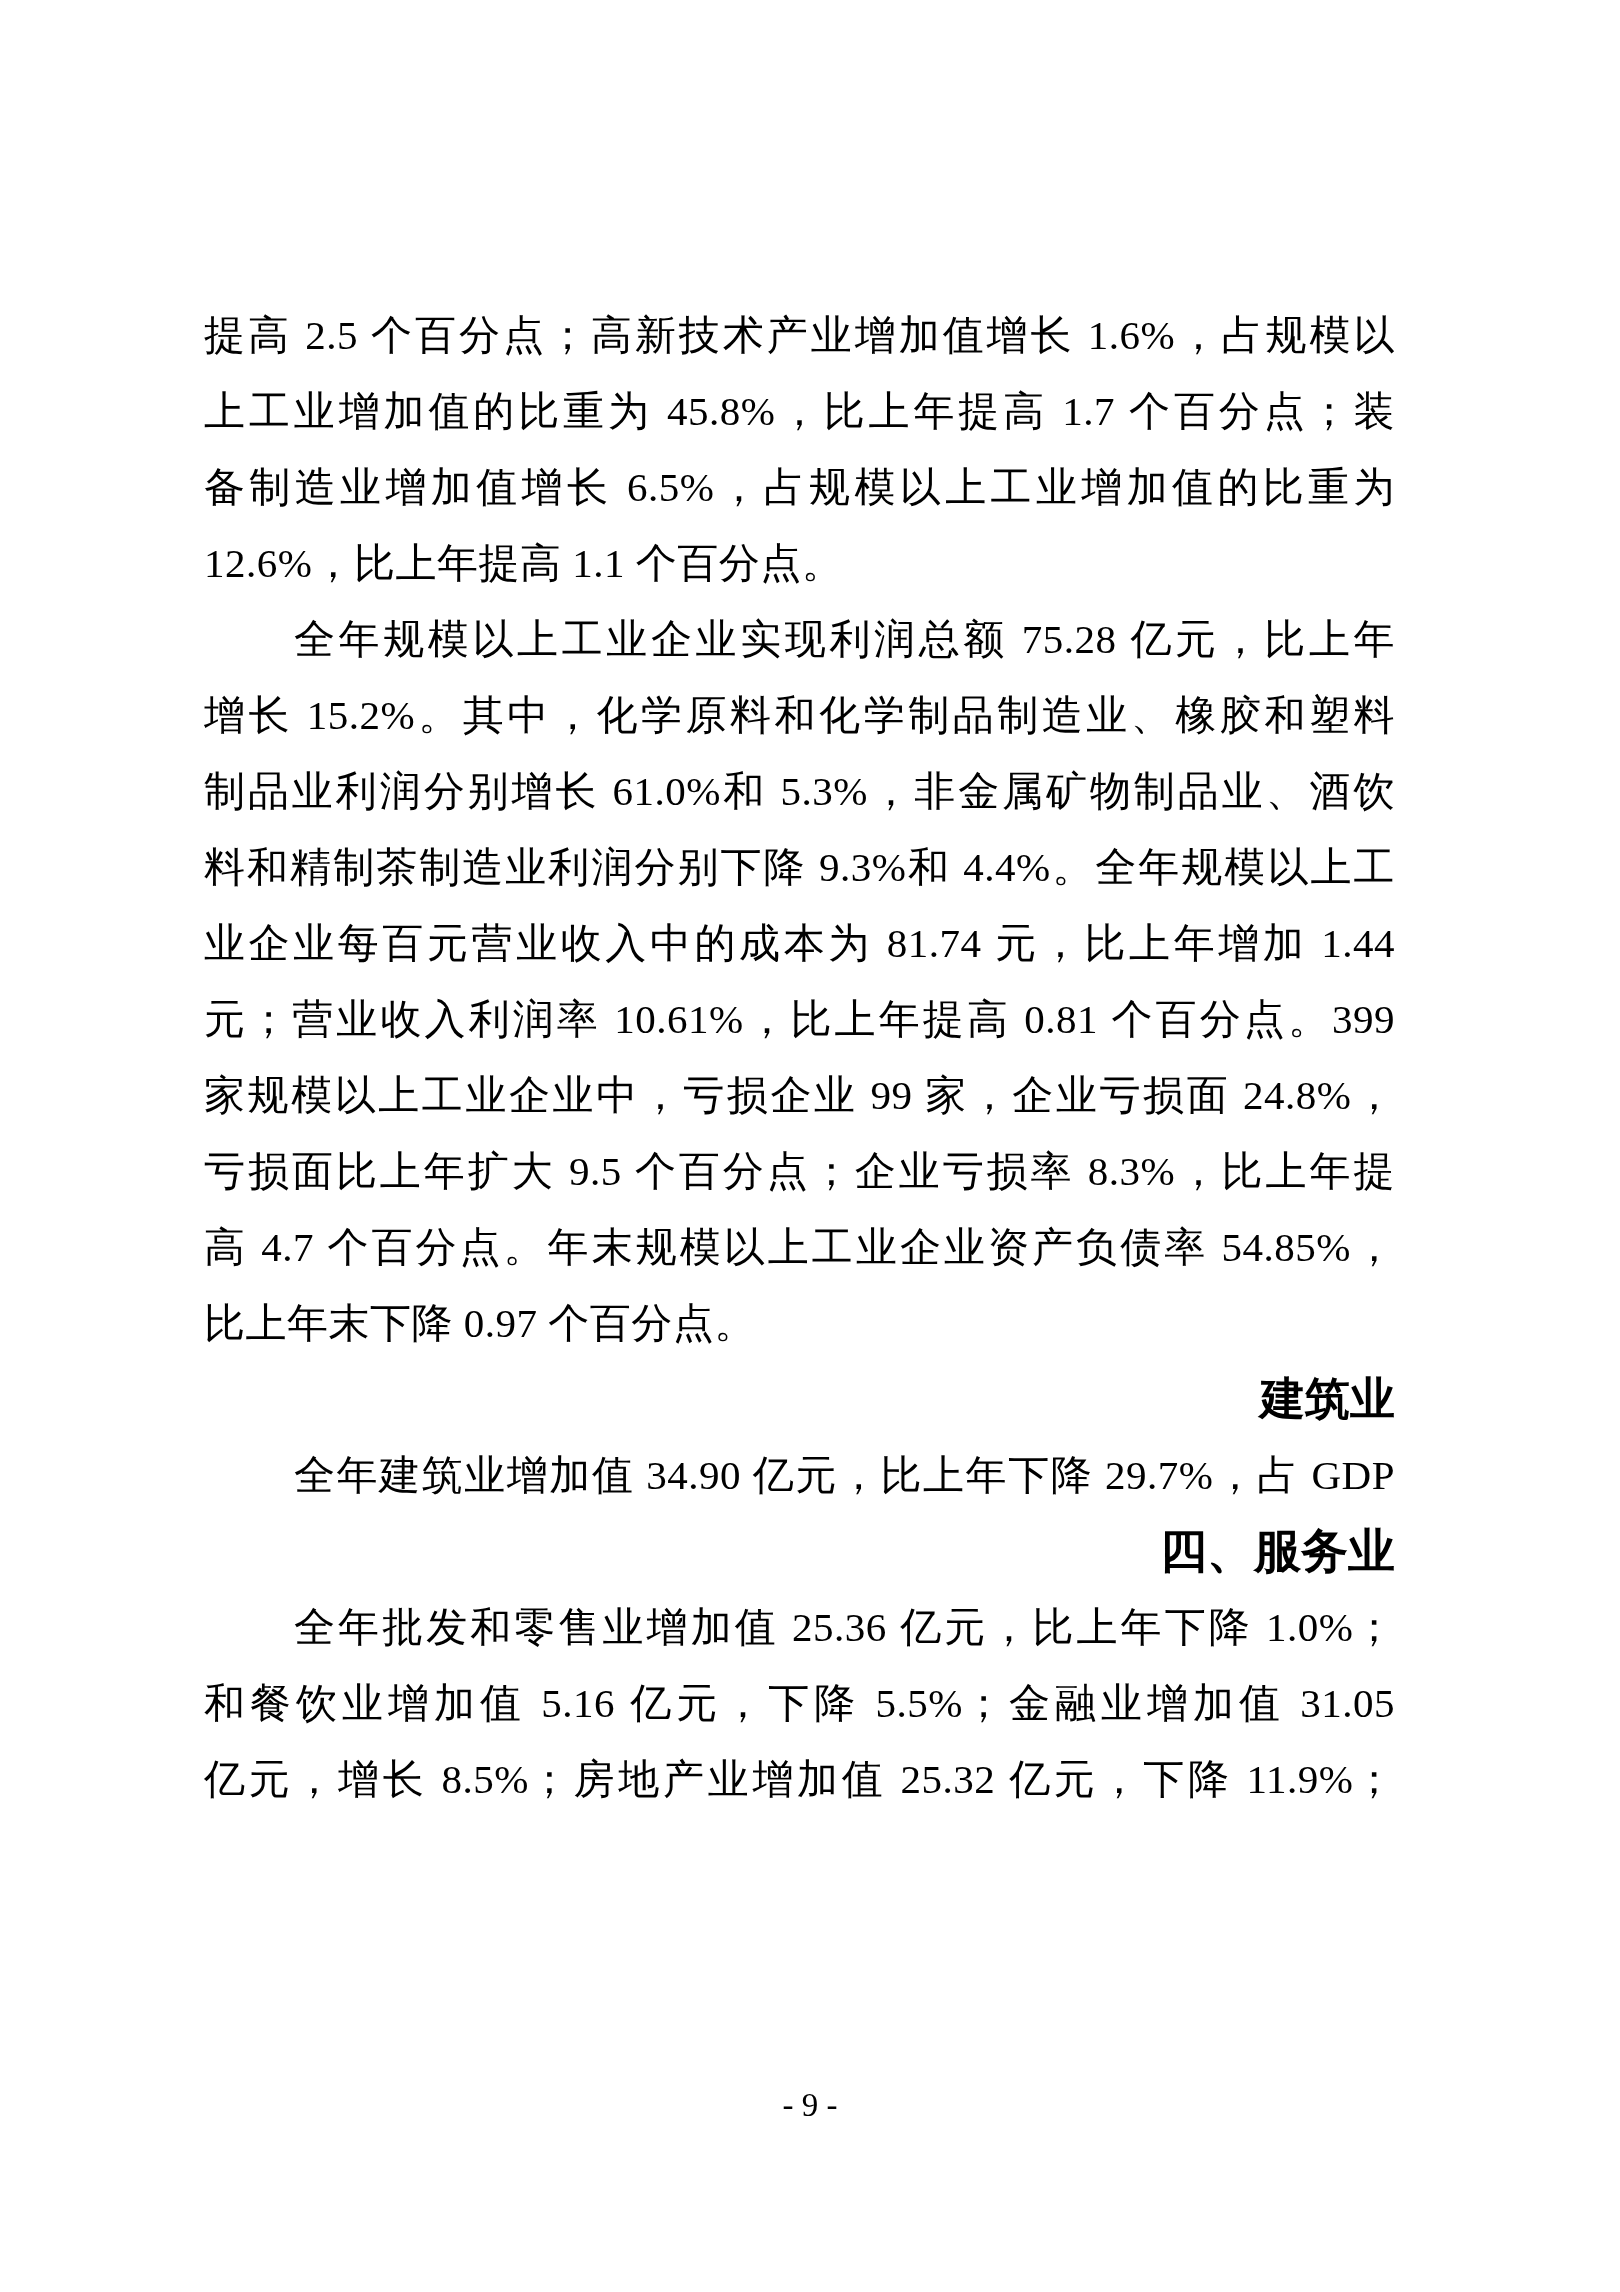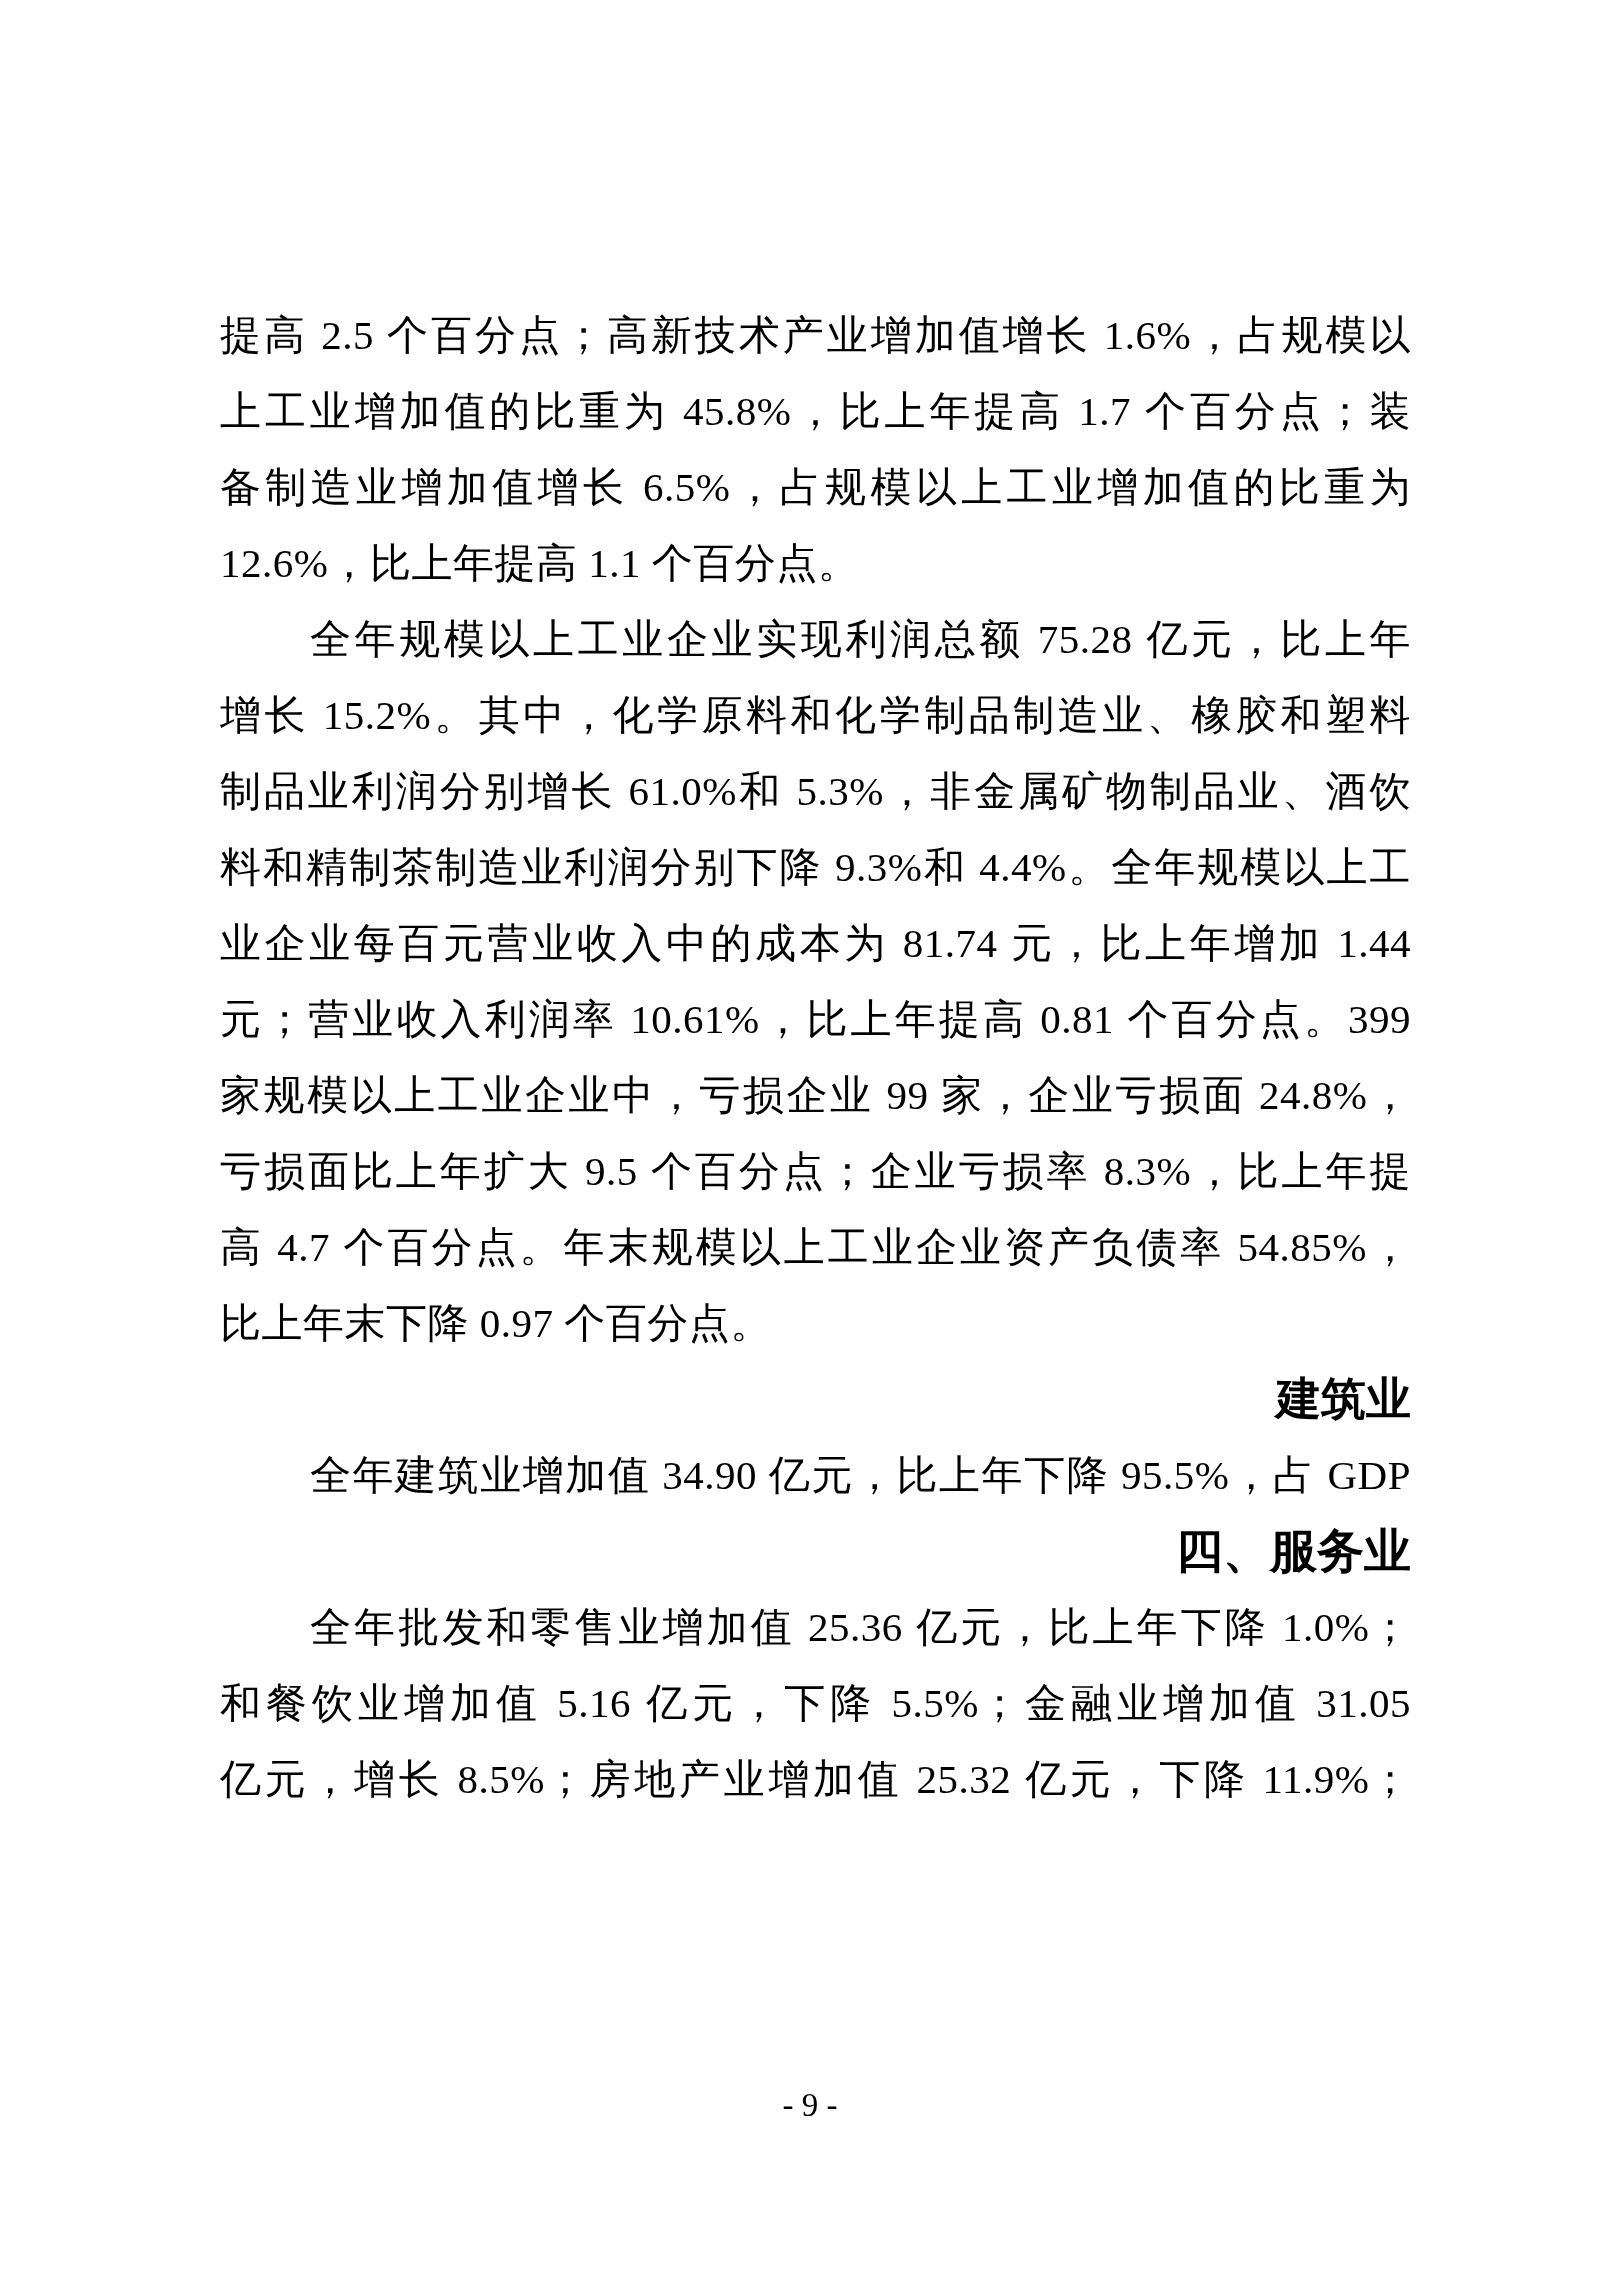--- a/index.html
+++ b/index.html
@@ -11,21 +11,21 @@
     position: relative;
     width: 1620px;
     height: 2293px;
     background: #ffffff;
     color: #000000;
     font-family: "Liberation Serif", "DejaVu Serif", serif;
     overflow: hidden;
   }
   .content {
     position: absolute;
-    left: 220px;
+    left: 204px;
     top: 297px;
     width: 1191px;
   }
   .line {
     font-size: 41px;
     line-height: 76px;
     text-align: justify;
     text-align-last: justify;
     letter-spacing: 0.5px;
   }
@@ -73,21 +73,21 @@
       <div class="line">增长 15.2%。其中，化学原料和化学制品制造业、橡胶和塑料</div>
       <div class="line">制品业利润分别增长 61.0%和 5.3%，非金属矿物制品业、酒饮</div>
       <div class="line">料和精制茶制造业利润分别下降 9.3%和 4.4%。全年规模以上工</div>
       <div class="line">业企业每百元营业收入中的成本为 81.74 元，比上年增加 1.44</div>
       <div class="line">元；营业收入利润率 10.61%，比上年提高 0.81 个百分点。399</div>
       <div class="line">家规模以上工业企业中，亏损企业 99 家，企业亏损面 24.8%，</div>
       <div class="line">亏损面比上年扩大 9.5 个百分点；企业亏损率 8.3%，比上年提</div>
       <div class="line">高 4.7 个百分点。年末规模以上工业企业资产负债率 54.85%，</div>
       <div class="line para-end">比上年末下降 0.97 个百分点。</div>
       <div class="heading heading-l2">建筑业</div>
-      <div class="line indent">全年建筑业增加值 34.90 亿元，比上年下降 95.5%，占 GDP</div>
+      <div class="line indent">全年建筑业增加值 34.90 亿元，比上年下降 29.7%，占 GDP</div>
       <div class="heading heading-l1">四、服务业</div>
       <div class="line indent">全年批发和零售业增加值 25.36 亿元，比上年下降 1.0%；</div>
       <div class="line">和餐饮业增加值 5.16 亿元，下降 5.5%；金融业增加值 31.05</div>
       <div class="line">亿元，增长 8.5%；房地产业增加值 25.32 亿元，下降 11.9%；</div>
     </main>
   <footer class="footer">
     <span>- 9 -</span>
   </footer>
 </div>
 

